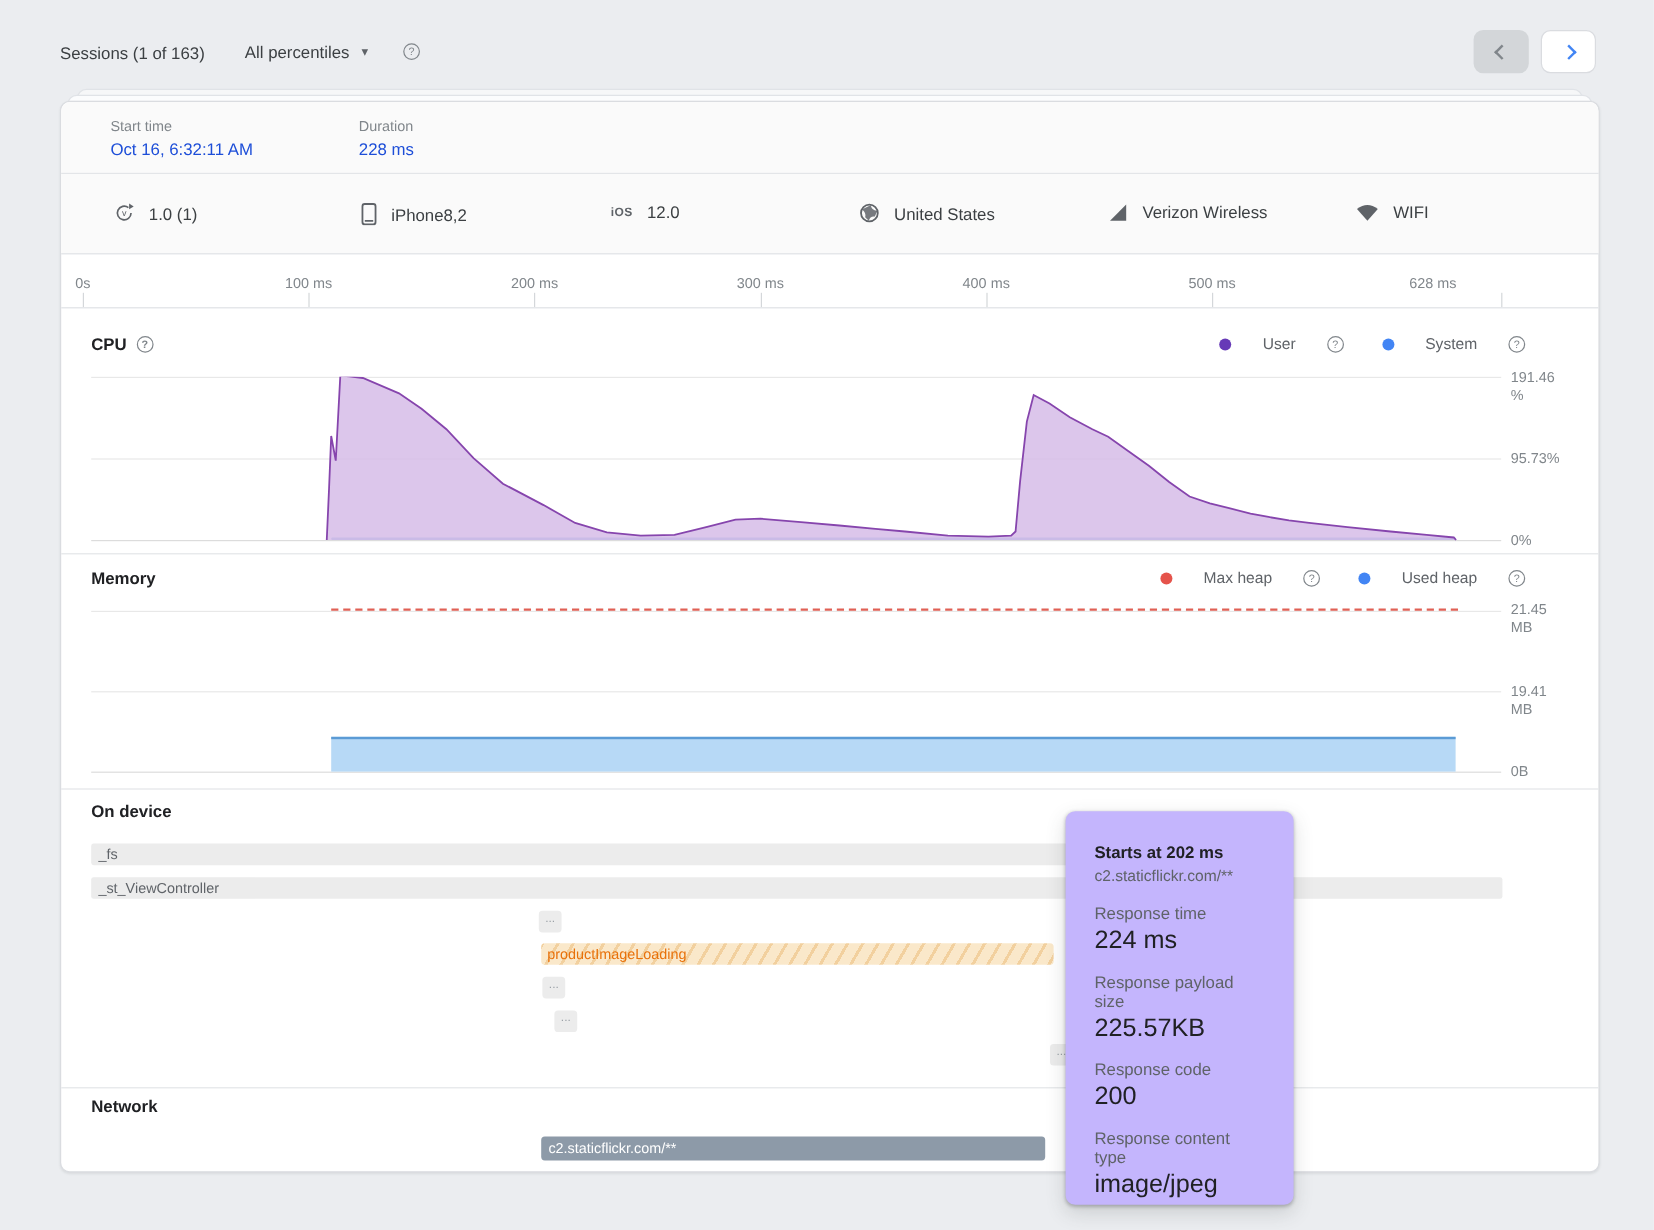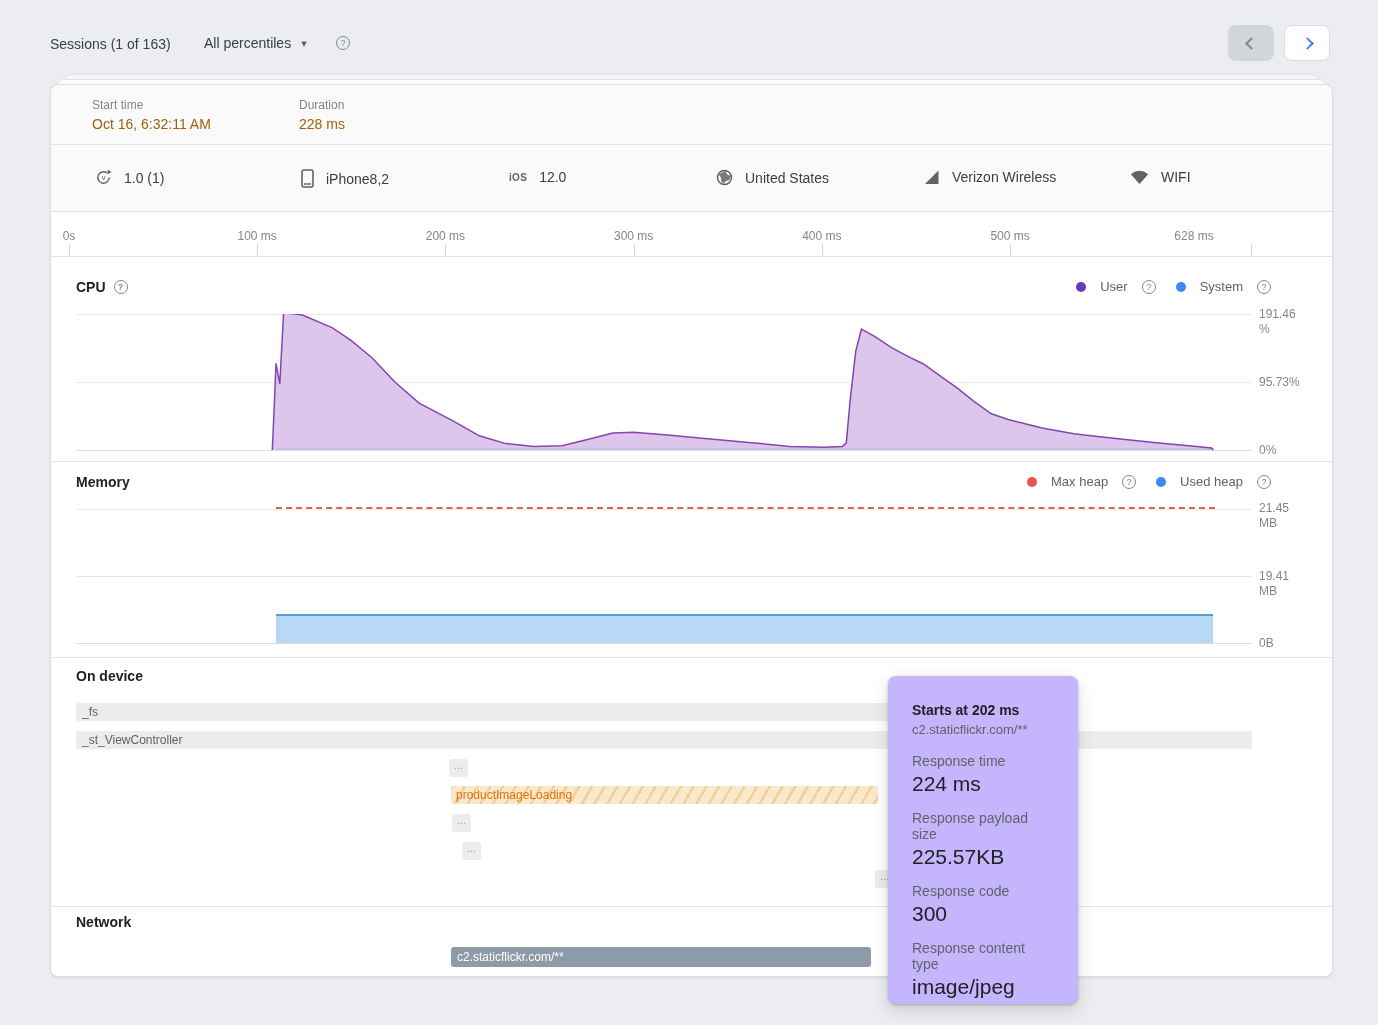--- a/index.html
+++ b/index.html
@@ -15,29 +15,29 @@
   .navbtn.next{background:#ffffff;border:1px solid #dadce0;}
   .chev{display:inline-block;width:7px;height:7px;border-style:solid;border-width:0 2px 2px 0;}
   .chev.left{transform:rotate(135deg);border-color:#80868b;}
   .chev.right{transform:rotate(-45deg);border-color:#4285f4;}
   
   .deck{background:#f6f7f8;border:1px solid #e0e3e7;border-radius:8px 8px 0 0;}
   #card{left:50px;top:84px;width:1281px;height:891px;background:#fff;border:1px solid #dadce0;border-radius:8px;box-shadow:0 1px 2px rgba(60,64,67,.1);}
   .band{background:#fafafa;}
   .sep{height:1px;background:#e3e5e8;left:0;width:1281px;}
   .flabel{font-size:12px;color:#80868b;}
-  .fvalue{font-size:14px;color:#a16207;}
+  .fvalue{font-size:14px;color:#1d4ed8;}
   .dev-item{display:flex;align-items:center;gap:12px;font-size:14px;color:#3c4043;}
   .ios-ic{font-size:10px;font-weight:700;color:#5f6368;letter-spacing:.3px;}
   
   .tick-label{position:absolute;width:70px;text-align:center;font-size:12px;color:#80868b;}
   .tick-line{position:absolute;width:1px;height:12px;background:#d4d7da;}
   
   .sec-title{font-size:14px;font-weight:700;color:#202124;display:flex;align-items:center;gap:8px;}
-  .legend{display:flex;align-items:center;gap:14px;font-size:13px;color:#5f6368;}
+  .legend{display:flex;align-items:center;gap:26px;font-size:13px;color:#5f6368;}
   .dot{width:10px;height:10px;border-radius:50%;display:inline-block;}
   .gridline{height:1px;background:#e8e8e8;}
   .axis-lab{font-size:12px;color:#80868b;white-space:pre-line;line-height:15px;}
   
   .trace{height:18px;background:#ececec;border-radius:2px;font-size:12px;color:#5f6368;line-height:18px;padding-left:6px;box-sizing:border-box;cursor:pointer;}
   .chip{width:19px;height:18px;background:#ececec;border-radius:3px;font-size:10px;color:#9aa0a6;text-align:center;line-height:14px;cursor:pointer;}
   .pil{height:18px;border-radius:3px;font-size:12px;color:#e8710a;line-height:18px;padding-left:5px;box-sizing:border-box;cursor:pointer;
        background:repeating-linear-gradient(120deg,#f2d09e 0 2.5px,#fae8ca 2.5px 11px);}
   .netbar{height:20px;background:#8d9aa8;border-radius:3px;font-size:12px;color:#fff;line-height:20px;padding-left:6px;box-sizing:border-box;cursor:pointer;}
   
@@ -208,17 +208,17 @@
   </div>
 
   <div id="tooltip" class="abs">
     <div class="tt-title">Starts at 202 ms</div>
     <div class="tt-url">c2.staticflickr.com/**</div>
     <div class="tt-flabel">Response time</div>
     <div class="tt-fvalue">224 ms</div>
     <div class="tt-flabel">Response payload size</div>
     <div class="tt-fvalue">225.57KB</div>
     <div class="tt-flabel">Response code</div>
-    <div class="tt-fvalue">300</div>
+    <div class="tt-fvalue">200</div>
     <div class="tt-flabel">Response content type</div>
     <div class="tt-fvalue">image/jpeg</div>
   </div>
 </div>
 
 </body></html>

